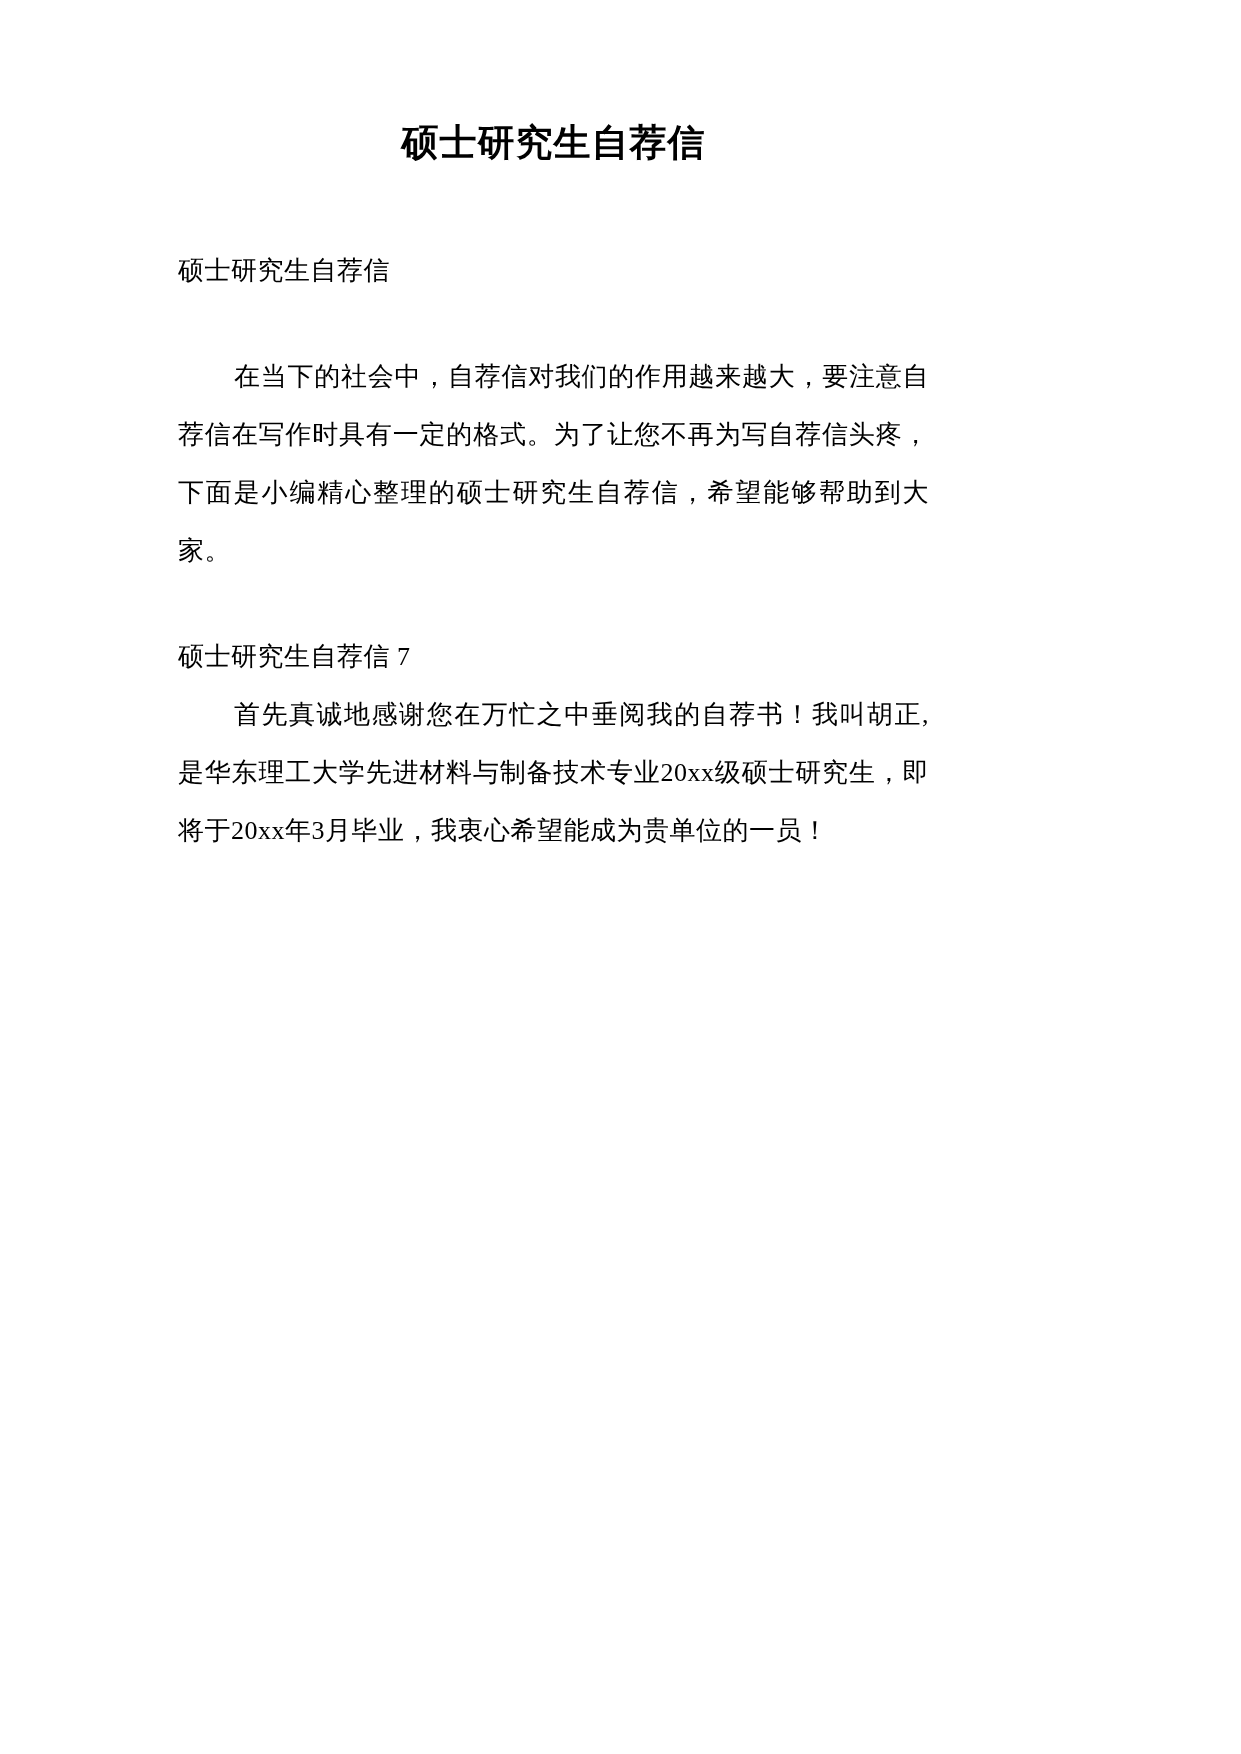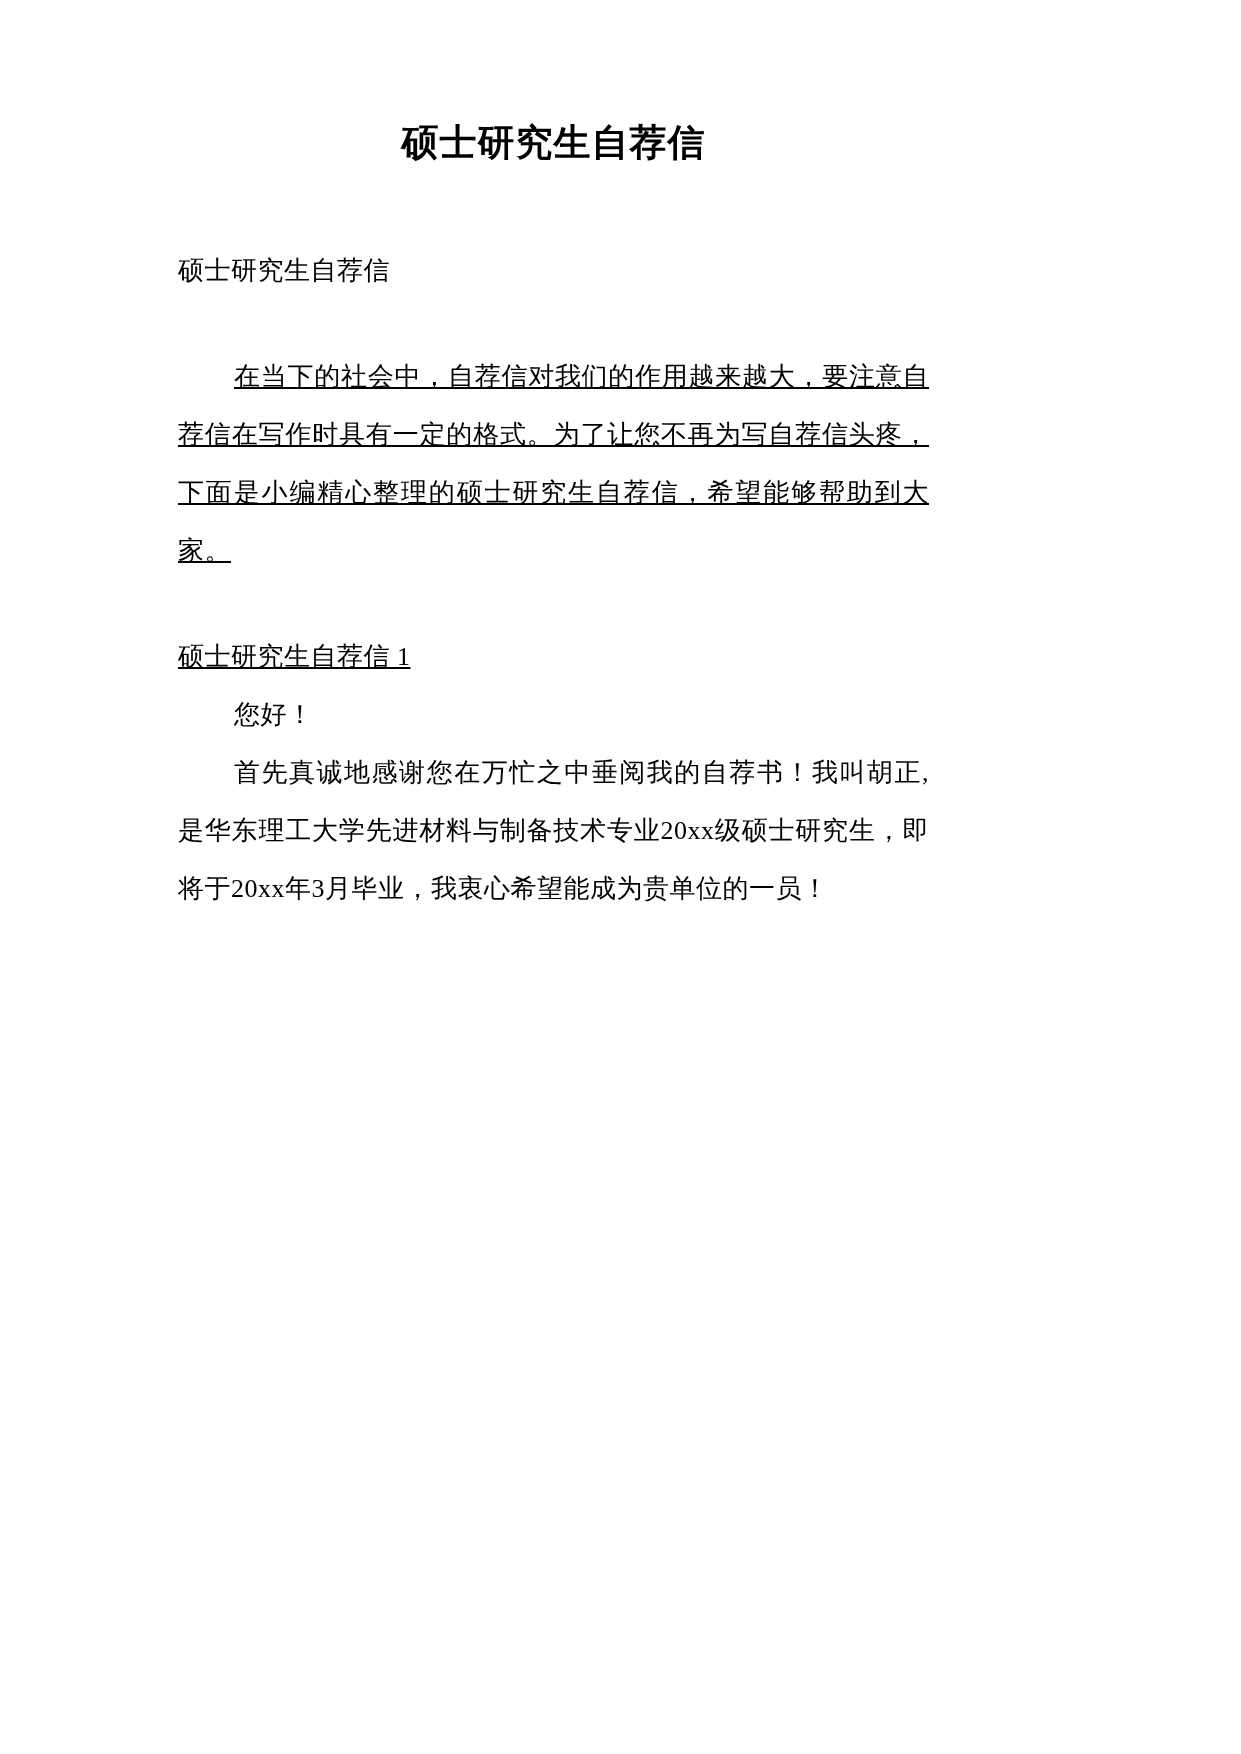--- a/index.html
+++ b/index.html
@@ -38,38 +38,36 @@
     letter-spacing: 0.5px;
   }
   .indent {
     text-indent: 56px;
   }
   .gap-lg {
     margin-top: 52px;
   }
   .gap-md {
     margin-top: 48px;
-    text-decoration: underline;
   }
   .gap-sm {
     margin-top: 0;
   }
 </style>
 </head>
 <body>
 
 <div class="page">
 
   <h1 class="doc-title">硕士研究生自荐信</h1>
 
   <p class="para gap-lg">硕士研究生自荐信</p>
 
   <p class="para indent gap-md">在当下的社会中，自荐信对我们的作用越来越大，要注意自荐信在写作时具有一定的格式。为了让您不再为写自荐信头疼，下面是小编精心整理的硕士研究生自荐信，希望能够帮助到大家。</p>
 
-  <p class="para gap-md">硕士研究生自荐信 1</p>
+  <p class="para gap-md">硕士研究生自荐信 7</p>
 
 
-  <p class="para indent gap-sm">您好！</p>
 
   <p class="para indent gap-sm">首先真诚地感谢您在万忙之中垂阅我的自荐书！我叫胡正,是华东理工大学先进材料与制备技术专业20xx级硕士研究生，即将于20xx年3月毕业，我衷心希望能成为贵单位的一员！</p>
 
 
 </div>
 
 </body></html>

